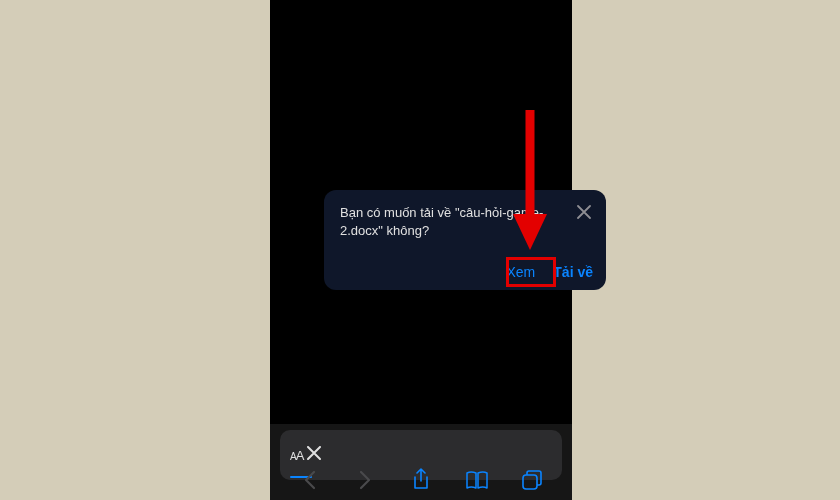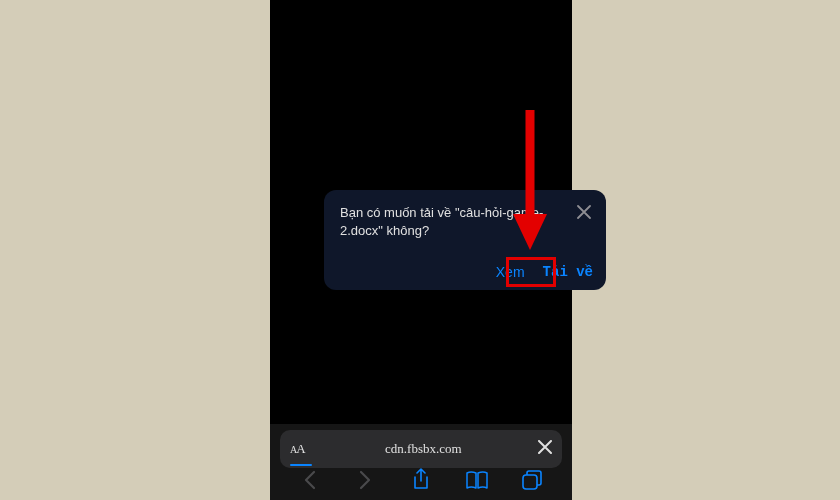--- a/index.html
+++ b/index.html
@@ -57,21 +57,20 @@
       gap: 18px;
       align-items: center;
     }
     .dialog-btn {
       color: #0a84ff;
       font-size: 14px;
       cursor: pointer;
     }
     .dialog-btn.primary {
       font-weight: 600;
-      font-family: Liberation Mono, monospace;
     }
     .highlight-box {
       position: absolute;
       border: 3px solid #e30000;
       pointer-events: none;
     }
     .arrow-annotation {
       position: absolute;
       pointer-events: none;
     }
@@ -81,27 +80,26 @@
       bottom: 0;
       width: 100%;
       height: 76px;
       background: #161616;
     }
     .url-bar {
       position: absolute;
       left: 10px;
       top: 6px;
       width: 282px;
-      height: 38px;
+      height: 50px;
       background: #2c2c2e;
       border-radius: 10px;
       display: flex;
       align-items: center;
       padding: 0 10px;
-      font-family: Liberation Serif, serif;
     }
     .aa-button {
       color: #e0e0e0;
       font-size: 13px;
       letter-spacing: -1px;
       cursor: pointer;
       margin-right: 4px;
     }
     .aa-button .small-a { font-size: 10px; }
     .aa-underline {
@@ -169,21 +167,20 @@
 
   <svg class="arrow-annotation" style="left: 240px; top: 110px; width: 40px; height: 140px;" viewBox="0 0 40 140">
     <line x1="20" y1="0" x2="20" y2="110" stroke="#e30000" stroke-width="9"></line>
     <polygon points="20,140 3,104 37,104" fill="#e30000"></polygon>
   </svg>
 
   <div class="bottom-bar">
     <div class="url-bar">
       <span class="aa-button"><span class="small-a">A</span>A</span>
       <div class="aa-underline"></div>
-      <span class="url-text">cdn.fbsbx.com</span>
       <span class="url-close">
         <svg width="14" height="14" viewBox="0 0 14 14">
           <path d="M1 1 L13 13 M13 1 L1 13" stroke="#e0e0e0" stroke-width="2" stroke-linecap="round"></path>
         </svg>
       </span>
     </div>
     <div class="toolbar">
       <div class="toolbar-icon disabled">
         <svg width="14" height="20" viewBox="0 0 14 20">
           <path d="M11 2 L3 10 L11 18" stroke="currentColor" stroke-width="2.2" fill="none" stroke-linecap="round" stroke-linejoin="round"></path>

